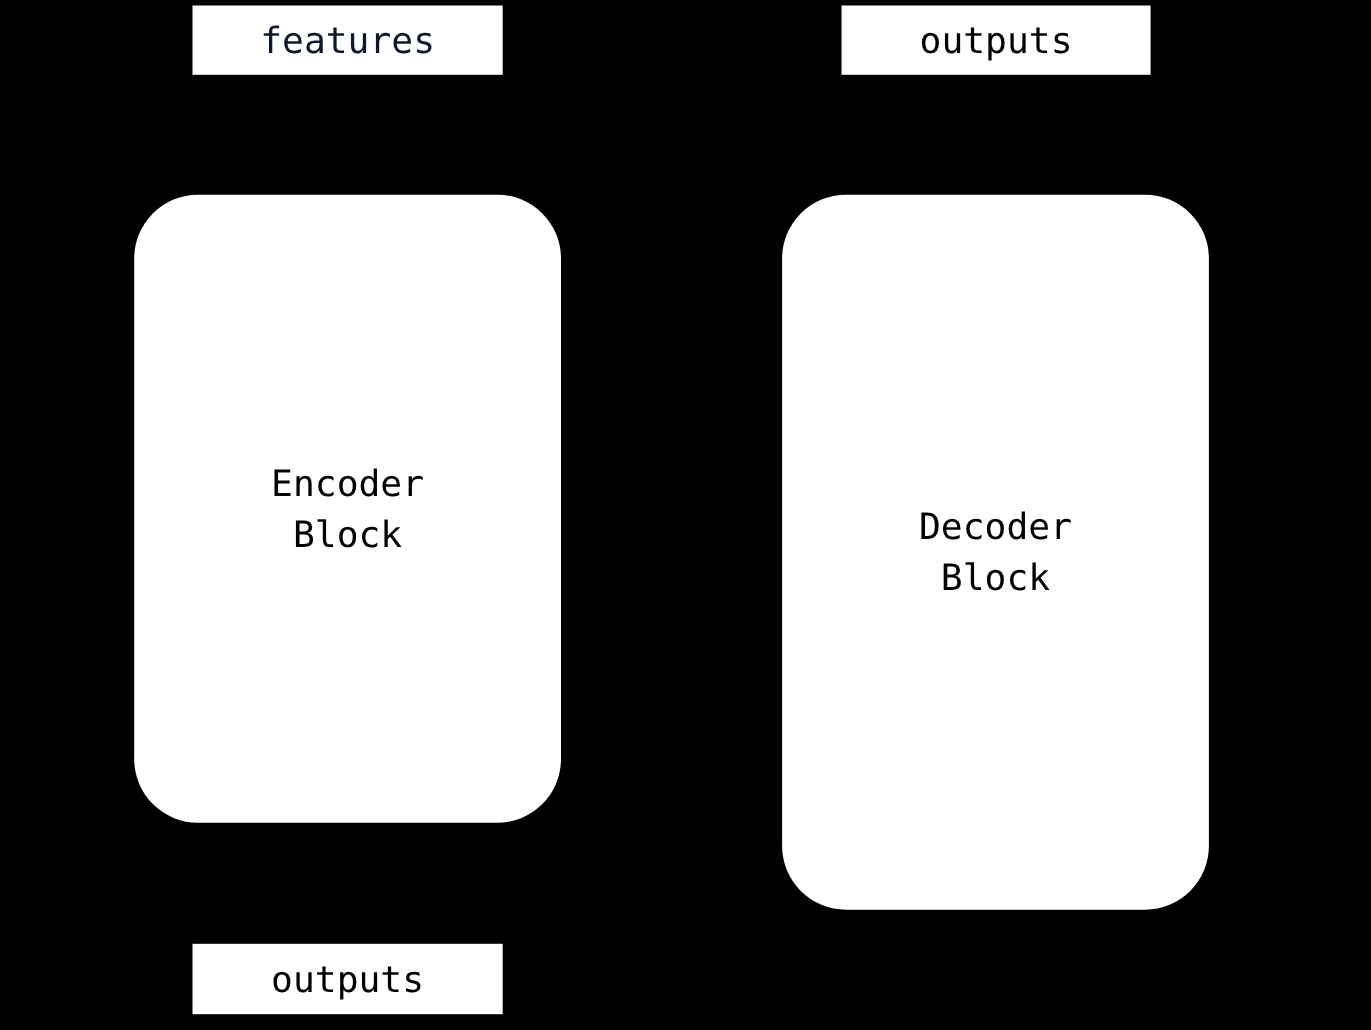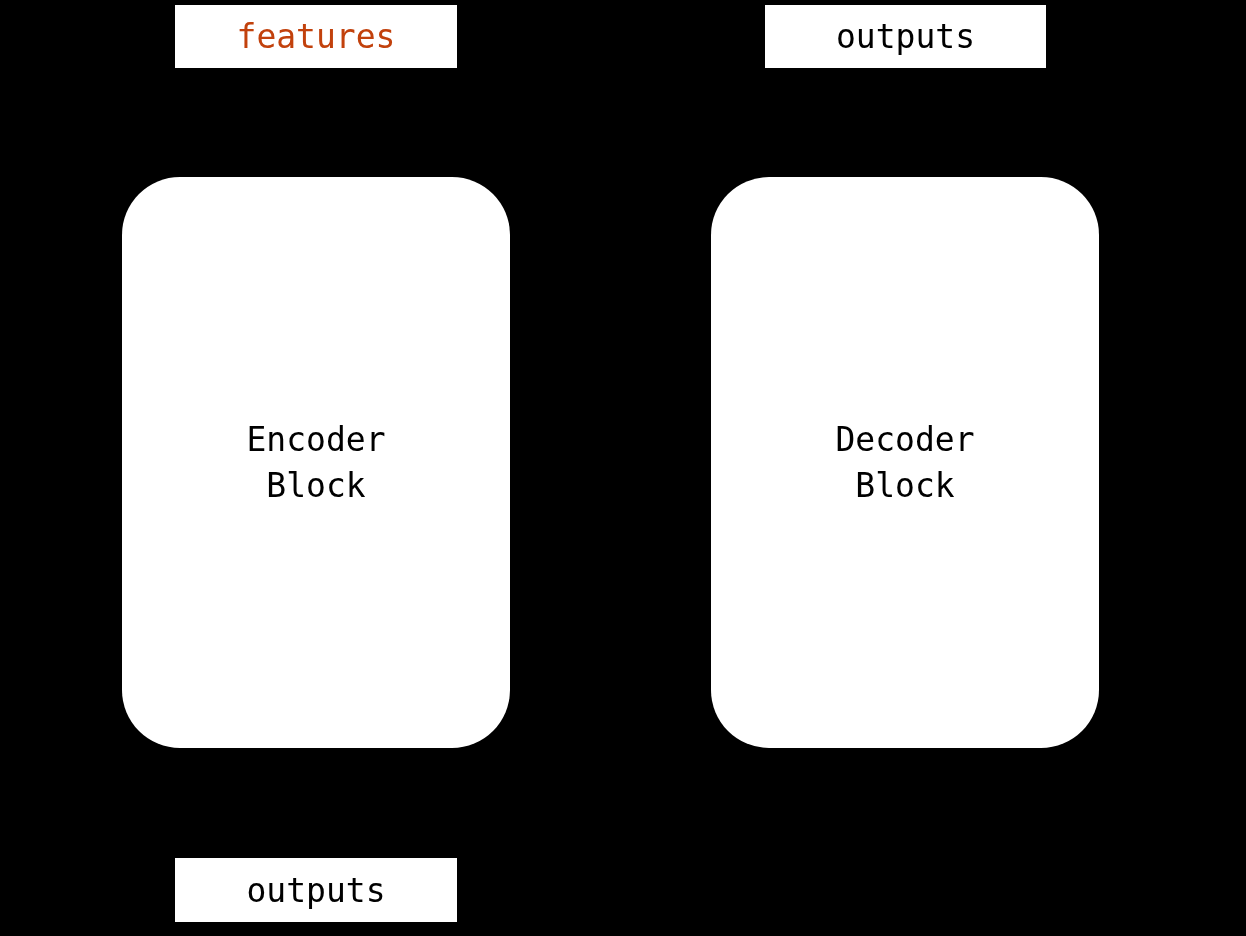--- a/index.html
+++ b/index.html
@@ -44,29 +44,29 @@
     border-radius: 58px;
     white-space: pre-line;
     line-height: 46px;
   }
   .encoder-block {
     left: 122px; top: 177px;
     width: 388px; height: 571px;
   }
   .decoder-block {
     left: 711px; top: 177px;
-    width: 388px; height: 571px;
+    width: 388px; height: 650px;
   }
 </style>
 </head>
 <body style="background: rgb(0, 0, 0);">
 
 <div>
 
-  <div class="node io-label features-label" style="background: rgb(255, 255, 255); color: #c2410c;">features</div>
+  <div class="node io-label features-label" style="background: rgb(255, 255, 255); color: #0f172a;">features</div>
 
   <div class="node io-label outputs-label" style="background: rgb(255, 255, 255); color: rgb(0, 0, 0);">outputs</div>
 
   <div class="node block encoder-block" style="background: rgb(255, 255, 255); color: rgb(0, 0, 0);">Encoder
 Block</div>
 
   <div class="node block decoder-block" style="background: rgb(255, 255, 255); color: rgb(0, 0, 0);">Decoder
 Block</div>
 
   <div class="node io-label inputs-label" style="background: rgb(255, 255, 255); color: rgb(0, 0, 0);">outputs</div>

